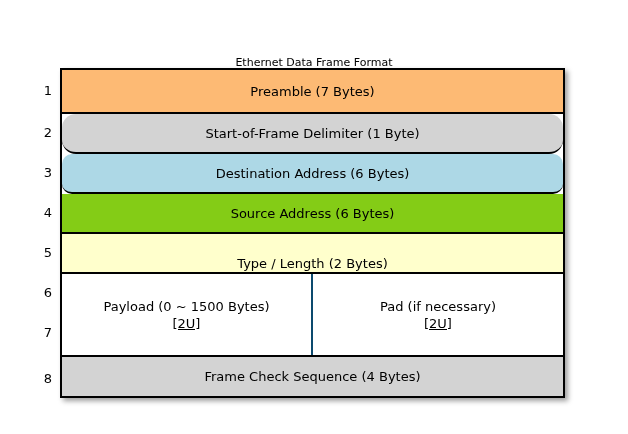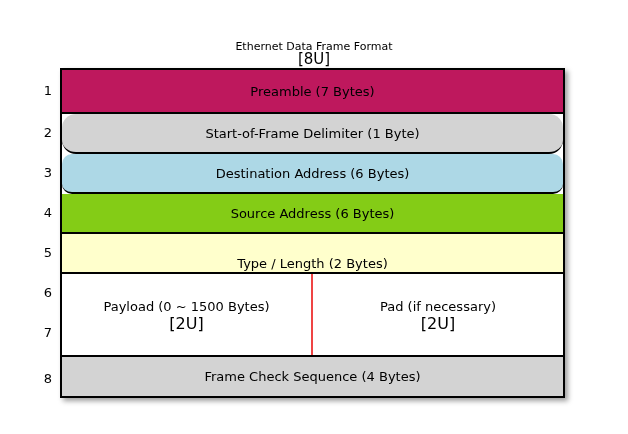--- a/index.html
+++ b/index.html
@@ -31,20 +31,21 @@
     top: 40px;
     width: 628px;
     text-align: center;
     line-height: 13px;
   }
   .title-main {
     display: block;
     font-size: 11px;
     color: #000000;
     letter-spacing: 0px;
+    margin-top: 16px;
   }
   .title-sub {
     display: block;
     font-size: 15px;
     color: #000000;
   }
 
   
   .row-numbers {
     position: absolute;
@@ -92,37 +93,38 @@
 
   .cell-text {
     font-size: 13px;
     color: #000000;
     text-align: center;
     line-height: 17px;
     white-space: nowrap;
   }
   .cell-sub {
     display: block;
-    font-size: 16px;
+    font-size: 13px;
+    text-decoration: underline;
   }
 
   
   .split-row {
     display: flex;
     align-items: stretch;
   }
   .split-cell {
     display: flex;
     align-items: center;
     justify-content: center;
     box-sizing: border-box;
   }
   .split-cell.left {
     width: 251px;
-    border-right: 2px solid #ef4444;
+    border-right: 2px solid #0c4a6e;
   }
   .split-cell.right {
     flex: 1;
   }
 </style>
 </head>
 <body>
 
 <div id="diagram-root">
 
@@ -137,21 +139,21 @@
     <span class="row-number" style="top:98px;">3</span>
     <span class="row-number" style="top:138px;">4</span>
     <span class="row-number" style="top:178px;">5</span>
     <span class="row-number" style="top:218px;">6</span>
     <span class="row-number" style="top:258px;">7</span>
     <span class="row-number" style="top:304px;">8</span>
   </div>
 
   <div class="frame-table">
 
-    <div class="frame-row" style="top:0px; height:44px; background:#be185d;">
+    <div class="frame-row" style="top:0px; height:44px; background:#fdba74;">
       <span class="cell-text">Preamble (7 Bytes)</span>
     </div>
 
     <div class="frame-row" style="top:44px; height:40px; background:#D3D3D3;border-radius:14px;">
       <span class="cell-text">Start-of-Frame Delimiter (1 Byte)</span>
     </div>
 
     <div class="frame-row" style="top:84px; height:40px; background:#ADD8E6;border-radius:10px;">
       <span class="cell-text">Destination Address (6 Bytes)</span>
     </div>

